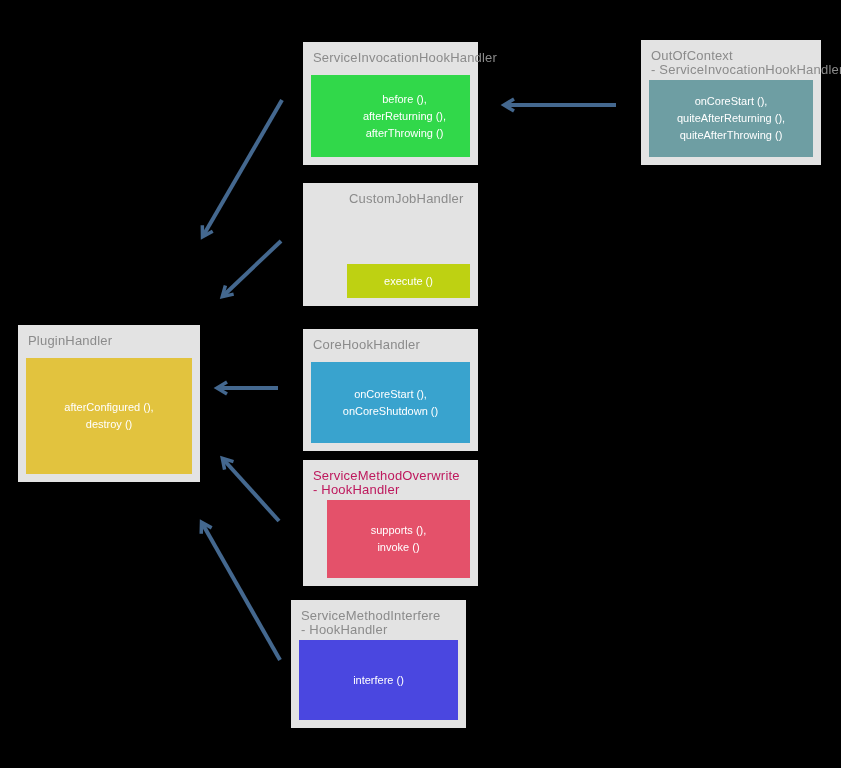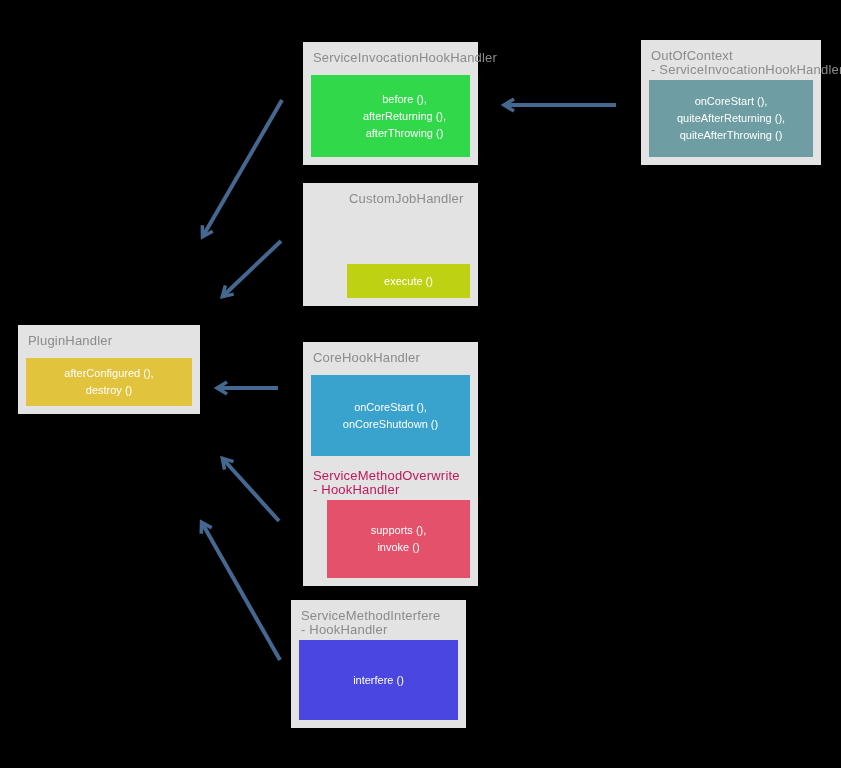--- a/index.html
+++ b/index.html
@@ -88,30 +88,30 @@
         </div>
       </div>
       <div class="node" style="left: 303px; top: 183px; width: 175px; height: 123px; background: rgb(227, 227, 227); padding-left: 44px;">
         <div class="node-title" style="color: rgb(139, 139, 139);">
           <div>CustomJobHandler</div>
         </div>
         <div class="node-body" style="background: rgb(190, 209, 18); color: rgb(255, 255, 255); margin-top: 48px;">
           <div>execute ()</div>
         </div>
       </div>
-      <div class="node" style="left: 18px; top: 325px; width: 182px; height: 89px; background: rgb(227, 227, 227);">
+      <div class="node" style="left: 18px; top: 325px; width: 182px; height: 157px; background: rgb(227, 227, 227);">
         <div class="node-title" style="color: rgb(139, 139, 139);">
           <div>PluginHandler</div>
         </div>
         <div class="node-body" style="background: rgb(226, 195, 62); color: rgb(255, 255, 255);">
           <div>afterConfigured (),</div>
           <div>destroy ()</div>
         </div>
       </div>
-      <div class="node" style="left: 303px; top: 342px; width: 175px; height: 122px; background: rgb(227, 227, 227);">
+      <div class="node" style="left: 303px; top: 329px; width: 175px; height: 122px; background: rgb(227, 227, 227);">
         <div class="node-title" style="color: rgb(139, 139, 139);">
           <div>CoreHookHandler</div>
         </div>
         <div class="node-body" style="background: rgb(57, 163, 206); color: rgb(255, 255, 255);">
           <div>onCoreStart (),</div>
           <div>onCoreShutdown ()</div>
         </div>
       </div>
       <div class="node" style="left: 303px; top: 460px; width: 175px; height: 126px; background: rgb(227, 227, 227);">
         <div class="node-title multi" style="color: #be185d;">

